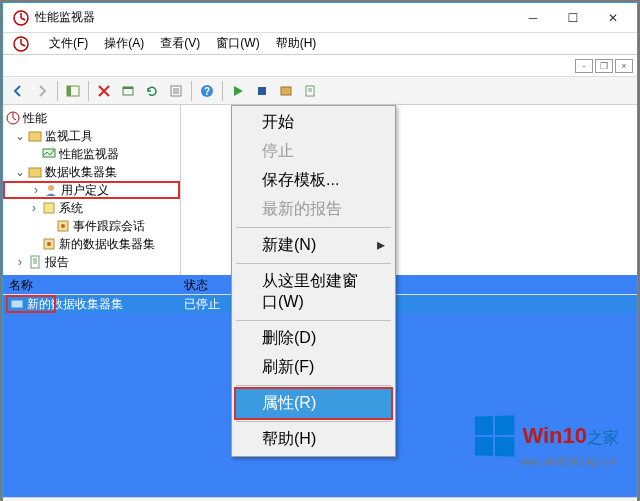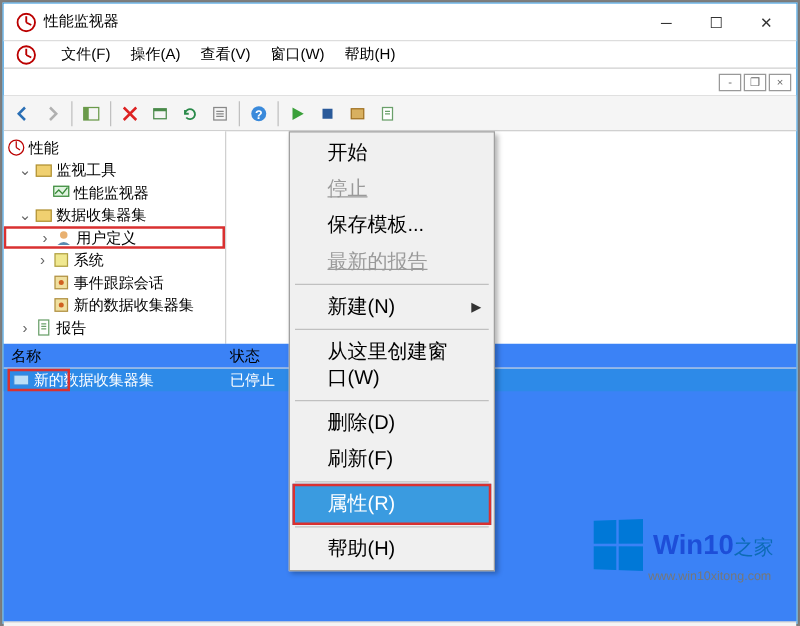--- a/index.html
+++ b/index.html
@@ -29,27 +29,27 @@
   .list-header { display: flex; height: 20px; font-size: 12px; border-bottom: 1px solid #e0e0e0; }
   .col { padding: 2px 6px; }
   .col1 { width: 175px; }
   .col2 { flex: 1; }
   .list-row { display: flex; height: 18px; font-size: 12px; align-items:center; background:#2d8ae8; color:#fff; }
   .list-row .cell1 { width: 175px; padding-left:6px; display:flex; align-items:center; }
   .list-row .cell2 { flex:1; padding-left:6px; }
   .highlight-box { position:absolute; border:2px solid #d93030; top:20px; left:3px; width:50px; height:18px; pointer-events:none; }
   .ctxmenu { position:absolute; top:102px; left:228px; width:165px; background:#f0f0f0; border:1px solid #a0a0a0; box-shadow:2px 2px 4px rgba(0,0,0,0.3); font-size:16px; padding:2px; z-index:10; }
   .ctx-item { padding:4px 24px 4px 28px; color:#000; position:relative; }
-  .ctx-item.disabled { color:#9a9a9a;text-decoration:underline; }
+  .ctx-item.disabled { color:#9a9a9a; }
   .ctx-item.arrow::after { content:"▸"; position:absolute; right:8px; color:#333; }
   .ctx-item.selected { background:#3a9be0; color:#fff; border:2px solid #d93030; margin:-2px 0; padding:4px 24px 4px 26px; }
   .ctx-sep { height:1px; background:#c0c0c0; margin:3px 2px; }
   .statusbar { height:22px; border-top:1px solid #d0d0d0; font-size:12px; display:flex; align-items:center; padding:0 6px; background:#f5f5f5; }
   .watermark { position:absolute; right:18px; bottom:42px; display:flex; align-items:center; gap:8px; pointer-events:none; }
-  .watermark-text { font-size:22px; color:#1d4ed8; font-weight:bold; font-family:Arial,sans-serif; }
+  .watermark-text { font-size:22px; color:#b91c1c; font-weight:bold; font-family:Arial,sans-serif; }
   .watermark-sub { font-size:10px; color:#777; position:absolute; right:20px; bottom:31px; font-family:Arial,sans-serif; }
   .winlogo { width:40px; height:40px; display:grid; grid-template-columns:1fr 1fr; grid-template-rows:1fr 1fr; gap:2px; transform:perspective(100px) rotateY(-10deg); }
   .winlogo div { background:#0078d7; }
 </style>
 </head>
 <body>
 
 <div class="window">
 
   <div class="titlebar">
@@ -216,21 +216,21 @@
       </div>
       <div class="tree-row" style="padding-left:24px">
         <span class="tw">›</span>
         <span class="ticon">
             <svg width="14" height="14" viewBox="0 0 14 14">
               <rect x="2" y="2" width="10" height="10" fill="#f0e890" stroke="#b0a040"></rect>
             </svg>
           </span>
         <span>系统</span>
       </div>
-      <div class="tree-row" style="padding-left:38px">
+      <div class="tree-row" style="padding-left:52px">
         <span class="ticon">
             <svg width="14" height="14" viewBox="0 0 14 14">
               <rect x="2" y="2" width="10" height="10" fill="#f0e0a0" stroke="#b09040"></rect>
               <circle cx="7" cy="7" r="2" fill="#d06020"></circle>
             </svg>
           </span>
         <span>事件跟踪会话</span>
       </div>
       <div class="tree-row" style="padding-left:38px">
         <span class="ticon">

